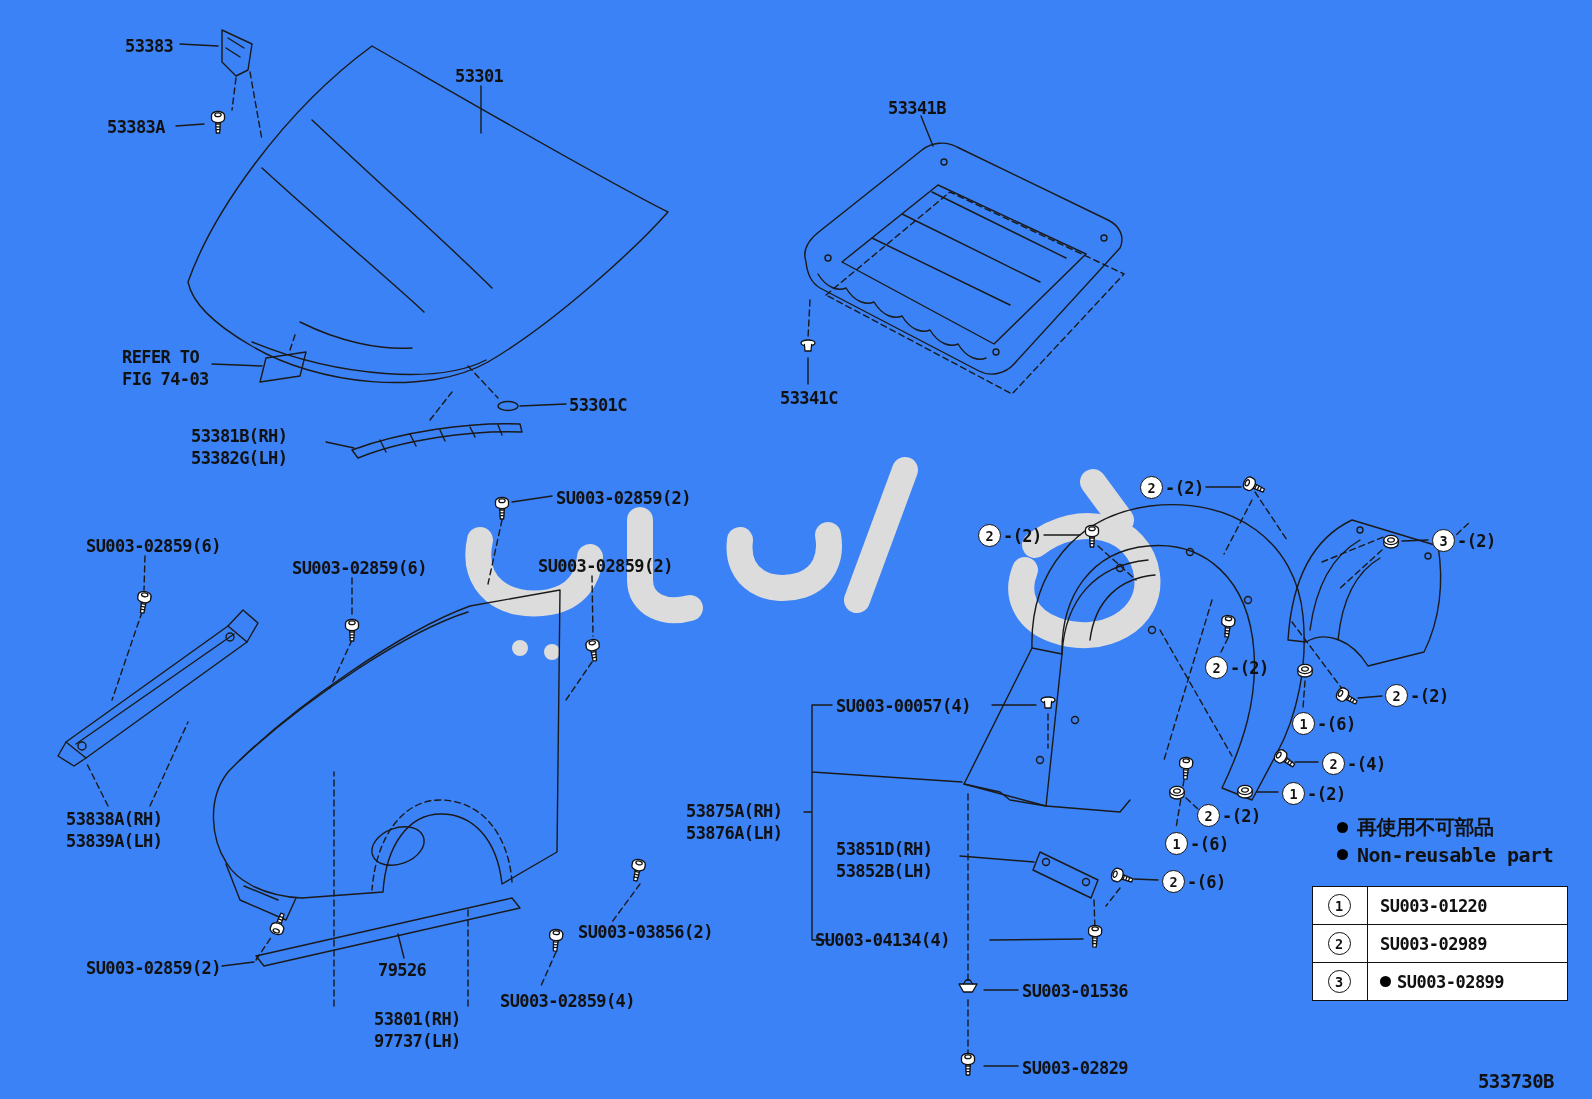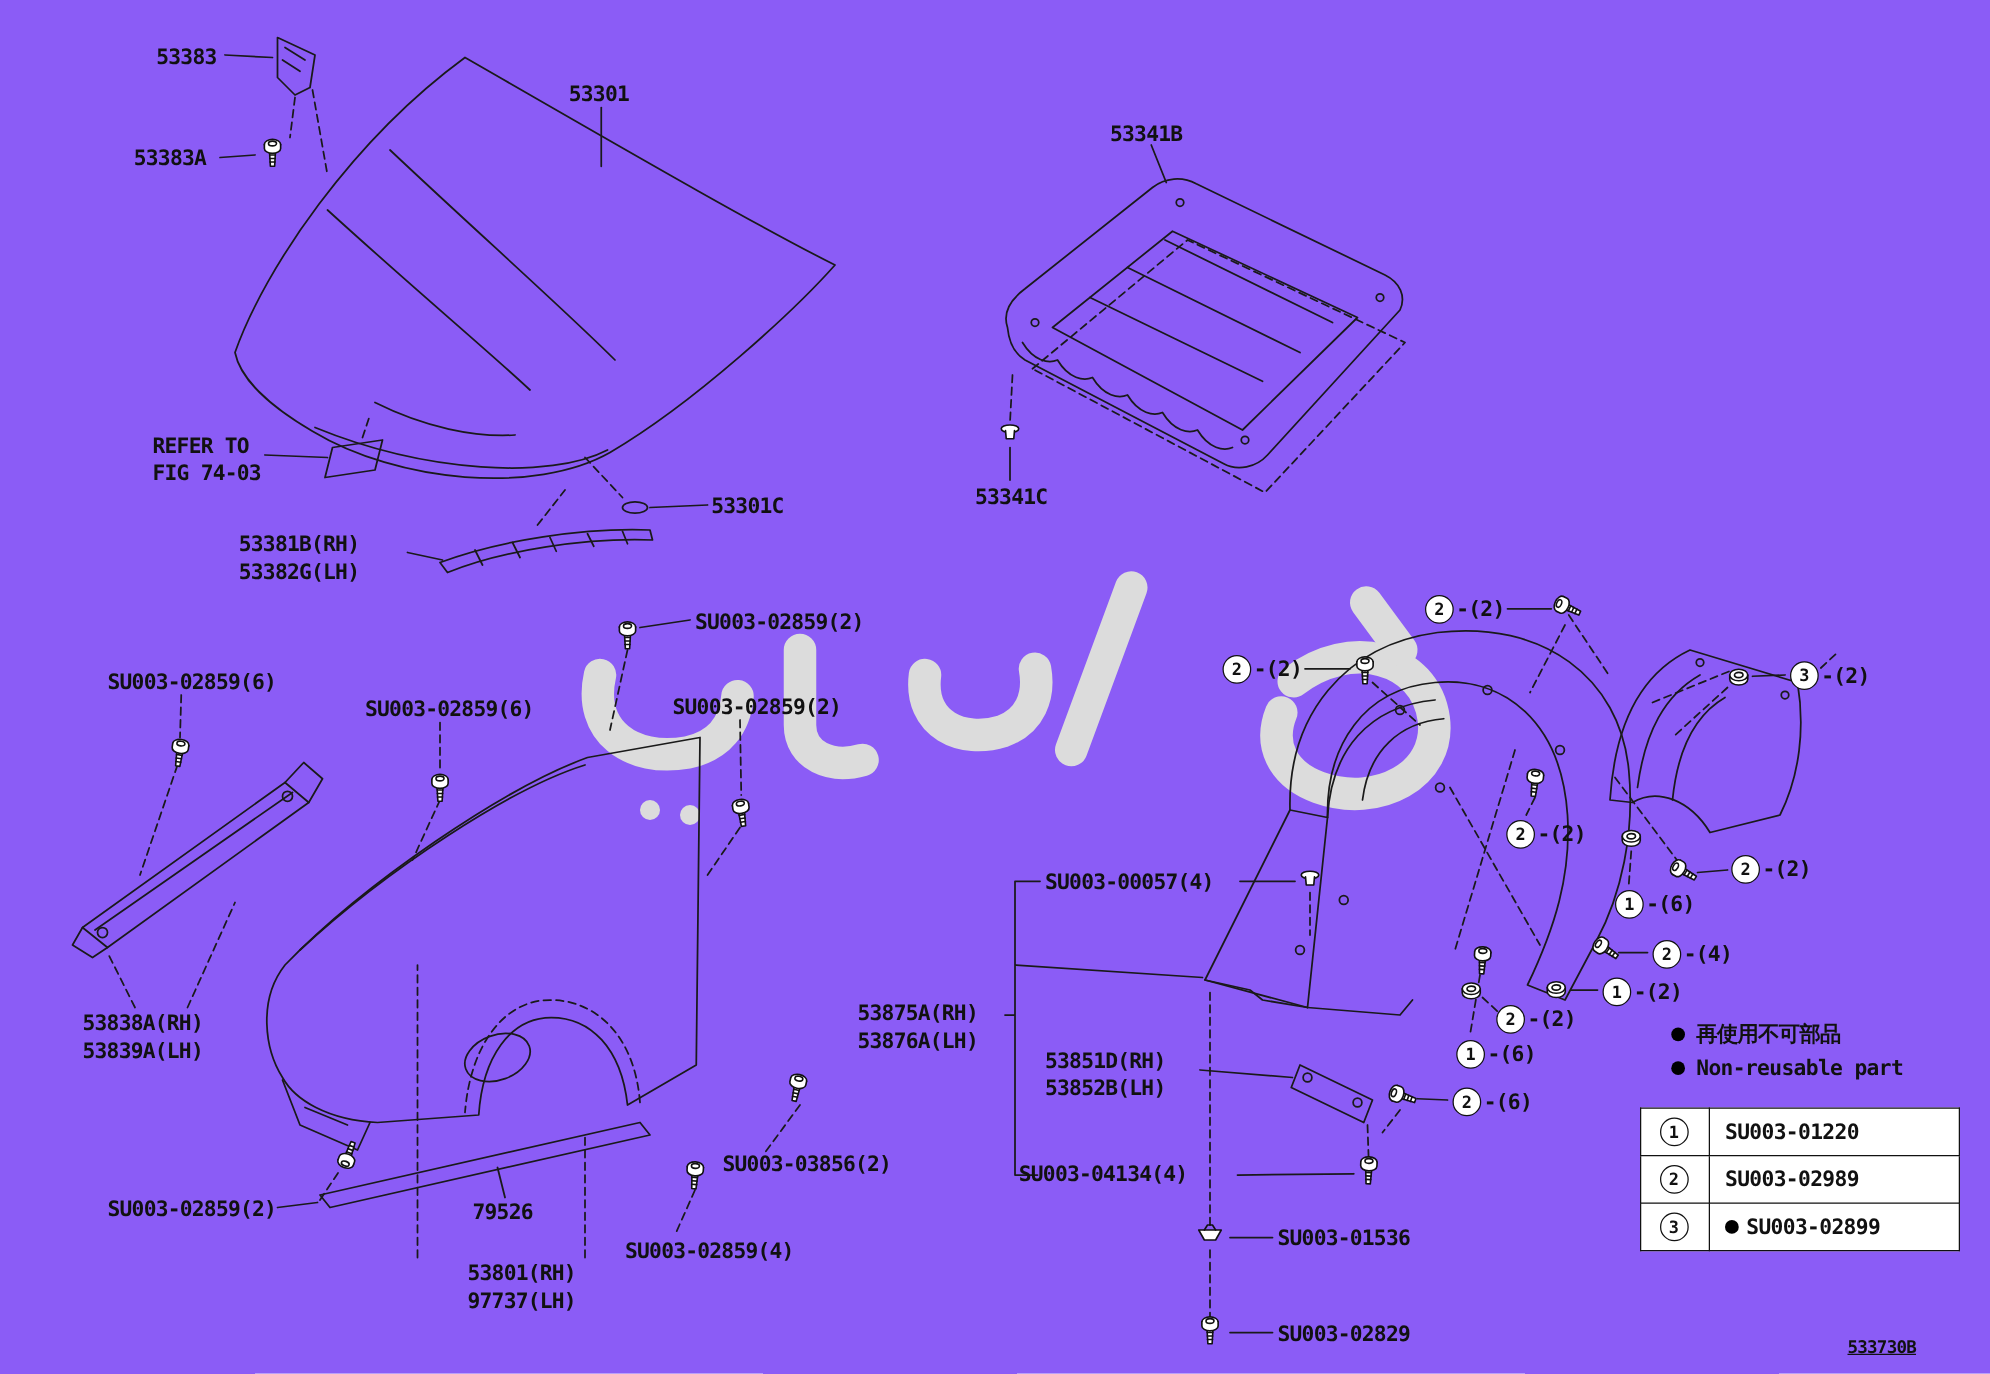--- a/index.html
+++ b/index.html
@@ -1,34 +1,34 @@
 <!DOCTYPE html>
 <html><head>
 <meta charset="utf-8">
 <style>
   html,body{margin:0;padding:0;background:#fff;}
-  .canvas{position:relative;width:1592px;height:1099px;background:#8b5cf6;overflow:hidden;
+  .canvas{position:relative;width:1592px;height:1099px;background:#3b82f6;overflow:hidden;
           font-family:"DejaVu Sans Mono","Liberation Mono",monospace;color:#111;}
   svg.art{position:absolute;left:0;top:0;}
   .label{position:absolute;font-size:17px;font-weight:700;white-space:nowrap;letter-spacing:-0.6px;}
   .label .ln{display:block;line-height:22px;}
   .callout{position:absolute;display:flex;align-items:center;font-size:17px;font-weight:700;letter-spacing:-0.6px;}
   .circ{display:inline-flex;align-items:center;justify-content:center;width:21px;height:21px;
         border:1.8px solid #111;border-radius:50%;font-size:13.5px;font-weight:700;background:#fff;
         margin-right:2px;letter-spacing:0;flex:0 0 auto;}
-  .legend{position:absolute;left:1337px;top:814px;font-size:17px;font-weight:700;letter-spacing:-0.5px;}
+  .legend{position:absolute;left:1337px;top:814px;font-size:20px;font-weight:700;letter-spacing:-0.5px;}
   .legend-row{display:flex;align-items:center;height:27px;}
   .bullet{width:11px;height:11px;border-radius:50%;background:#000;display:inline-block;margin-right:9px;flex:0 0 auto;}
   .bullet.inline{margin-right:6px;}
   table.ref-table{position:absolute;left:1312px;top:886px;border-collapse:collapse;background:#fff;}
   table.ref-table td{border:1.8px solid #111;height:35px;font-size:17px;font-weight:700;letter-spacing:-0.5px;}
   td.refcol{width:52px;text-align:center;}
   td.partcol{width:186px;padding-left:12px;}
   td.partcol .cellwrap{display:flex;align-items:center;}
-  .drawing-no{position:absolute;left:1478px;top:1070px;font-size:14px;font-weight:700;letter-spacing:-0.6px;text-decoration:underline;}
+  .drawing-no{position:absolute;left:1478px;top:1070px;font-size:19px;font-weight:700;letter-spacing:-0.6px;}
 </style>
 </head>
 <body>
 
 <div class="canvas">
 
   <svg class="art" width="1592" height="1099" viewBox="0 0 1592 1099">
     <defs>
       <g id="bolt" fill="#fff" stroke="#111" stroke-width="1.3">
         <path d="M -2.4,1 h4.8 l -0.7,12 h -3.4 z"></path>

